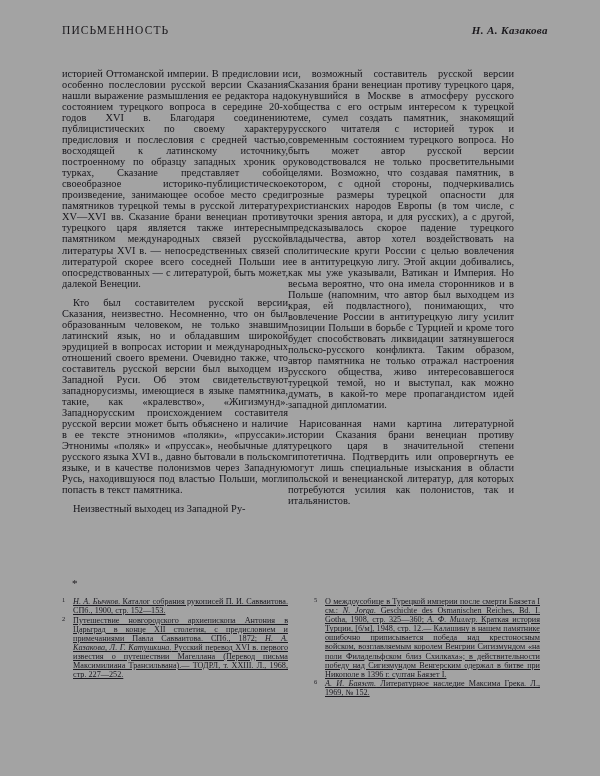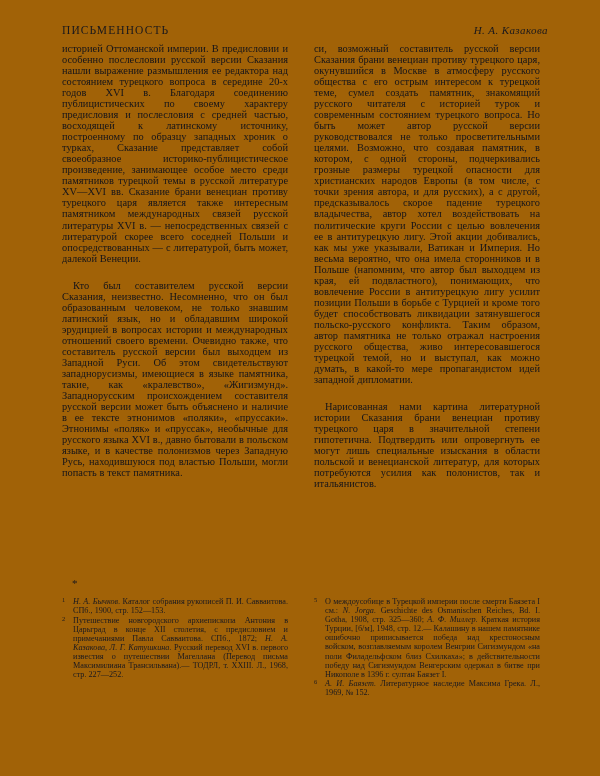--- a/index.html
+++ b/index.html
@@ -11,21 +11,21 @@
     width: 600px;
     height: 776px;
     overflow: hidden;
     font-family: "Liberation Serif", "DejaVu Serif", serif;
     color: #17161a;
   }
   .page {
     position: relative;
     width: 600px;
     height: 776px;
-    background: #a16207;
+    background: #a3a3a3;
     padding: 0;
     box-sizing: border-box;
   }
   
   .runhead {
     position: absolute;
     left: 62px;
     right: 52px;
     top: 24px;
     height: 20px;
@@ -38,48 +38,48 @@
     letter-spacing: 1.1px;
     font-weight: 400;
     text-transform: uppercase;
     color: #1a181c;
   }
   .runhead-right {
     font-size: 11px;
     font-style: italic;
     letter-spacing: .4px;
     color: #1a181c;
+    font-weight: bold;
   }
   
   .columns {
     position: absolute;
     left: 62px;
-    top: 43px;
+    top: 68px;
     width: 478px;
     display: flex;
-    gap: 26px;
   }
   .col {
     width: 226px;
   }
   .col p {
     margin: 0;
     font-size: 10.4px;
     line-height: 11.03px;
     text-align: justify;
     text-justify: inter-word;
     word-spacing: .2px;
     hyphens: manual;
     color: #15141a;
   }
   .col p.indent {
     text-indent: 11px;
   }
   .col p + p {
-    margin-top: 16px;
+    margin-top: 8px;
   }
   
   .fn-sep {
     position: absolute;
     font-size: 11px;
     line-height: 10px;
     color: #1a181c;
   }
   .fn-sep-left {
     left: 72px;
@@ -97,20 +97,21 @@
     width: 226px;
   }
   .fn {
     position: relative;
     padding-left: 11px;
     margin: 0 0 0.5px 0;
     font-size: 8.2px;
     line-height: 9.1px;
     text-align: justify;
     color: #1a1920;
+    text-decoration: underline;
   }
   .fn-marker {
     position: absolute;
     left: 0;
     top: -2.2px;
     font-size: 6.4px;
     line-height: 9px;
     color: #1a1920;
   }
   i, .it { font-style: italic; }
@@ -122,20 +123,21 @@
 
   <div class="runhead">
     <div class="runhead-left">ПИСЬМЕННОСТЬ</div>
     <div class="runhead-right">Н. А. Казакова</div>
   </div>
 
   <div class="columns">
     <div class="col">
       <p>историей Оттоманской империи. В предисловии и особенно послесловии русской версии Сказания нашли выражение размышления ее редактора над состоянием турецкого вопроса в середине 20-х годов XVI в. Благодаря соединению публицистических по своему характеру предисловия и послесловия с средней частью, восходящей к латинскому источнику, построенному по образцу западных хроник о турках, Сказание представляет собой своеобразное историко-публицистическое произведение, занимающее особое место среди памятников турецкой темы в русской литературе XV—XVI вв. Сказание брани венециан противу турецкого царя является также интересным памятником международных связей русской литературы XVI в. — непосредственных связей с литературой скорее всего соседней Польши и опосредствованных — с литературой, быть может, далекой Венеции.</p>
       <p class="indent">Кто был составителем русской версии Сказания, неизвестно. Несомненно, что он был образованным человеком, не только знавшим латинский язык, но и обладавшим широкой эрудицией в вопросах истории и международных отношений своего времени. Очевидно также, что составитель русской версии был выходцем из Западной Руси. Об этом свидетельствуют западнорусизмы, имеющиеся в языке памятника, такие, как «кралевство», «Жигизмунд». Западнорусским происхождением составителя русской версии может быть объяснено и наличие в ее тексте этнонимов «поляки», «пруссаки». Этнонимы «поляк» и «пруссак», необычные для русского языка XVI в., давно бытовали в польском языке, и в качестве полонизмов через Западную Русь, находившуюся под властью Польши, могли попасть в текст памятника.</p>
+      <p class="indent">Неизвестный выходец из Западной Ру-</p>
     </div>
     <div class="col">
       <p>си, возможный составитель русской версии Сказания брани венециан противу турецкого царя, окунувшийся в Москве в атмосферу русского общества с его острым интересом к турецкой теме, сумел создать памятник, знакомящий русского читателя с историей турок и современным состоянием турецкого вопроса. Но быть может автор русской версии руководствовался не только просветительными целями. Возможно, что создавая памятник, в котором, с одной стороны, подчеркивались грозные размеры турецкой опасности для христианских народов Европы (в том числе, с точки зрения автора, и для русских), а с другой, предсказывалось скорое падение турецкого владычества, автор хотел воздействовать на политические круги России с целью вовлечения ее в антитурецкую лигу. Этой акции добивались, как мы уже указывали, Ватикан и Империя. Но весьма вероятно, что она имела сторонников и в Польше (напомним, что автор был выходцем из края, ей подвластного), понимающих, что вовлечение России в антитурецкую лигу усилит позиции Польши в борьбе с Турцией и кроме того будет способствовать ликвидации затянувшегося польско-русского конфликта. Таким образом, автор памятника не только отражал настроения русского общества, живо интересовавшегося турецкой темой, но и выступал, как можно думать, в какой-то мере пропагандистом идей западной дипломатии.</p>
       <p class="indent">Нарисованная нами картина литературной истории Сказания брани венециан противу турецкого царя в значительной степени гипотетична. Подтвердить или опровергнуть ее могут лишь специальные изыскания в области польской и венецианской литератур, для которых потребуются усилия как полонистов, так и итальянистов.</p>
     </div>
   </div>
 
   <div class="fn-sep fn-sep-left">*</div>
 
   <div class="footnotes">

